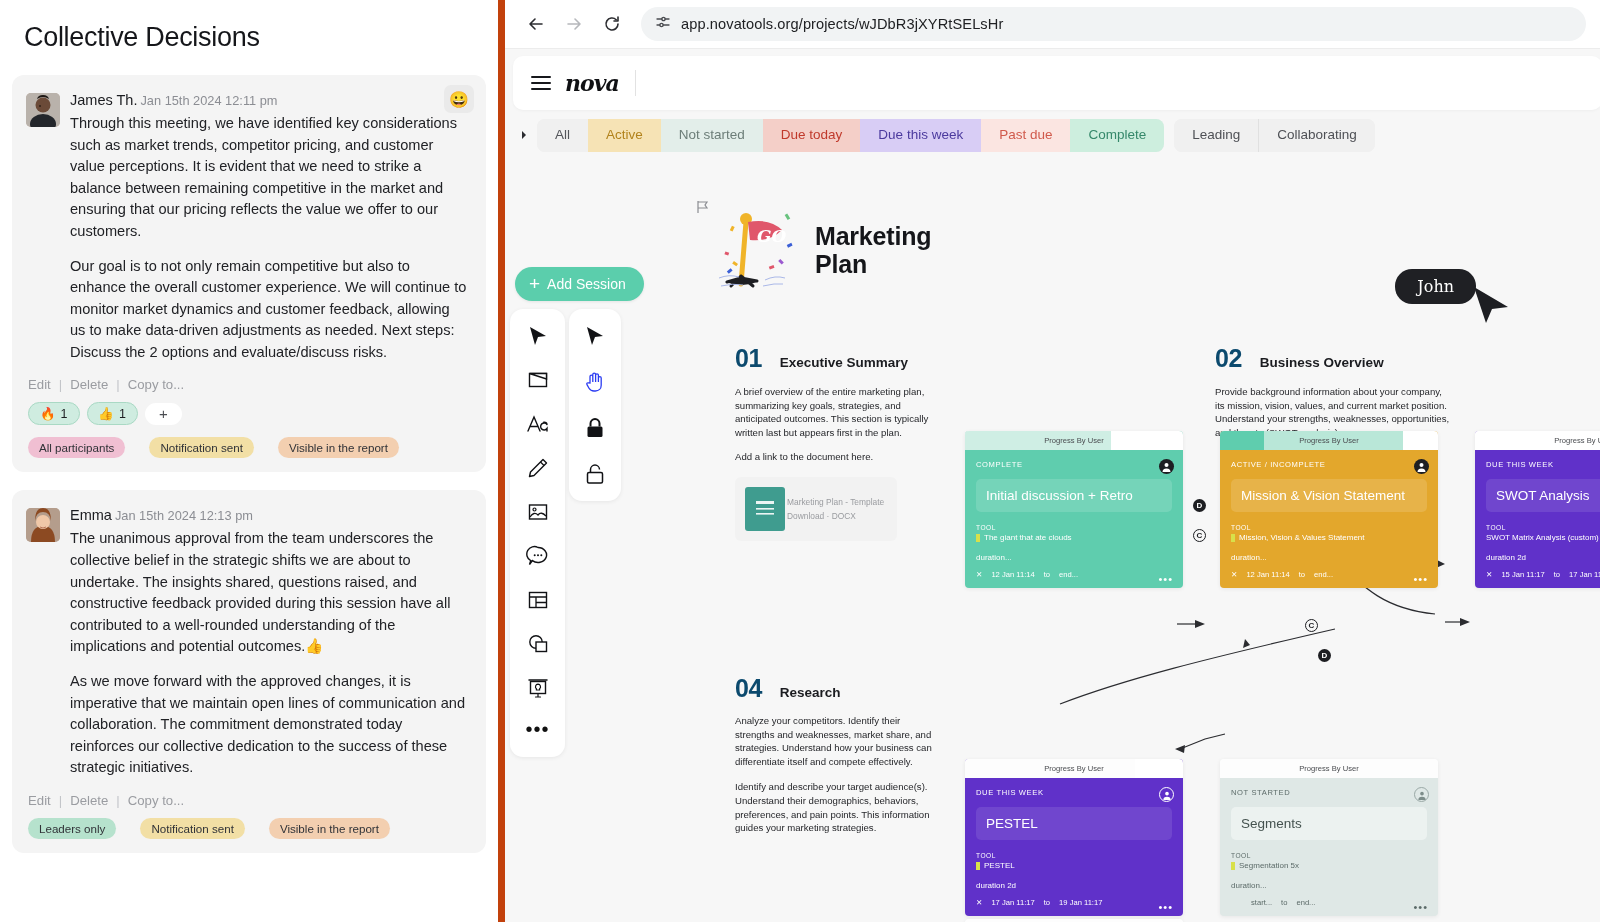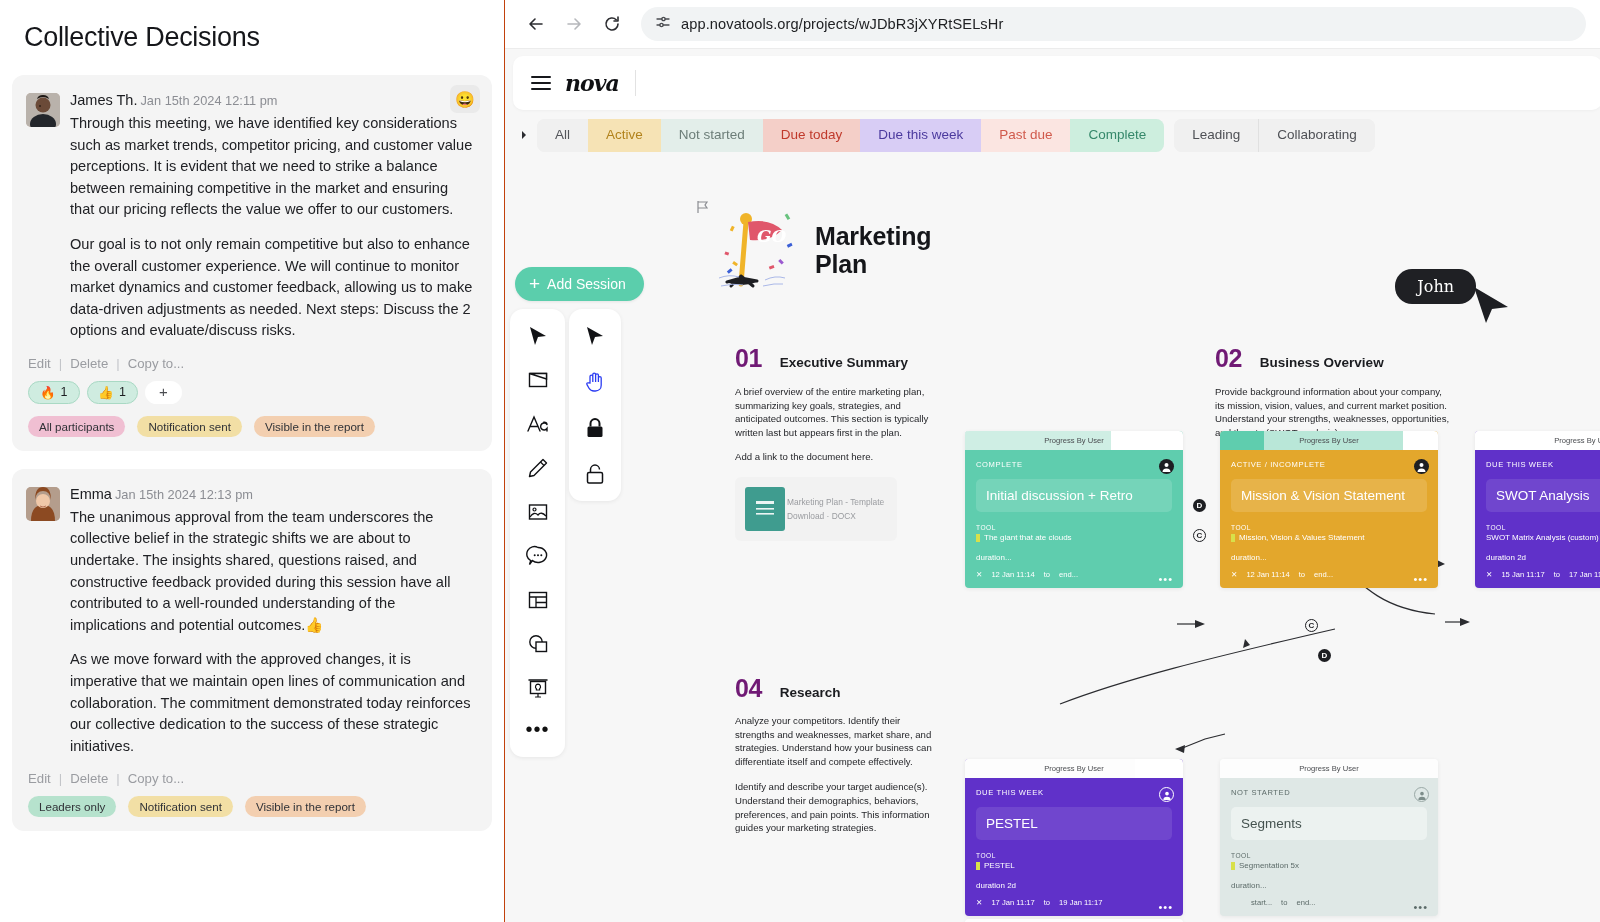--- a/index.html
+++ b/index.html
@@ -11,21 +11,21 @@
   }
   .app { position: relative; width: 1600px; height: 922px; display: flex; }
 
   
   .left-panel {
     width: 505px; height: 922px;
     background: #ffffff;
     padding: 22px 12px 0 12px;
     position: relative;
     overflow: hidden;
-    border-right: 1px solid #c2410c;
+    border-right: 7px solid #c2410c;
   }
   .panel-title {
     font-size: 27px;
     font-weight: 400;
     color: #15161a;
     letter-spacing: -0.3px;
     padding: 0 10px 0 12px;
     margin-bottom: 22px;
   }
   .comment-card {
@@ -68,21 +68,21 @@
     background: #cfece0; border: 1px solid #a9d9c4;
     border-radius: 14px; padding: 3px 11px;
     font-size: 12.5px; display: flex; align-items: center; gap: 5px;
     cursor: pointer; color: #1d1e22;
   }
   .reaction-add {
     background: #ffffff; border-radius: 14px; padding: 3px 14px;
     font-size: 15px; color: #4b4d52; cursor: pointer; line-height: 1.1;
     border: none;
   }
-  .tags { display: flex; gap: 12px; flex-wrap: wrap; margin-left: 2px; }
+  .tags { display: flex; gap: 24px; flex-wrap: wrap; margin-left: 2px; }
   .tag {
     border-radius: 12px; padding: 4px 11px;
     font-size: 11.6px; color: #303237; white-space: nowrap;
   }
   .tag.pink { background: #f0bfd2; }
   .tag.green { background: #b6e2cd; }
   .tag.yellow { background: #f2dfa5; }
   .tag.peach { background: #f3cfb0; }
 
   
@@ -193,21 +193,21 @@
   .cursor-john { position: absolute; right: 90px; top: 110px; display: flex; align-items: flex-start; }
   .john-pill {
     background: #1f2024; color: #fff; border-radius: 17px;
     padding: 8px 22px; font-size: 16px;
     font-family: "DejaVu Serif", serif;
   }
   .john-arrow { margin-left: -4px; margin-top: 16px; }
 
   
   .section { position: absolute; }
-  .sec-num { font-size: 25px; font-weight: 800; color: #701a75; letter-spacing: -0.5px; }
+  .sec-num { font-size: 25px; font-weight: 800; color: #0c4a6e; letter-spacing: -0.5px; }
   .sec-head { display: flex; align-items: baseline; gap: 18px; }
   .sec-title { font-size: 13.5px; font-weight: 700; color: #1b1c20; }
   .sec-p { font-size: 9.6px; line-height: 1.42; color: #26272b; margin-top: 12px; width: 200px; }
   .sec-p.second { margin-top: 11px; }
 
   .doc-attach {
     margin-top: 13px; width: 162px; background: #f2f2f2; border-radius: 6px;
     padding: 10px; display: flex; align-items: center; gap: 2px; cursor: pointer;
   }
   .doc-thumb { width: 40px; height: 44px; background: #3f9c8f; border-radius: 3px; display:flex; align-items:center; justify-content:center; }

